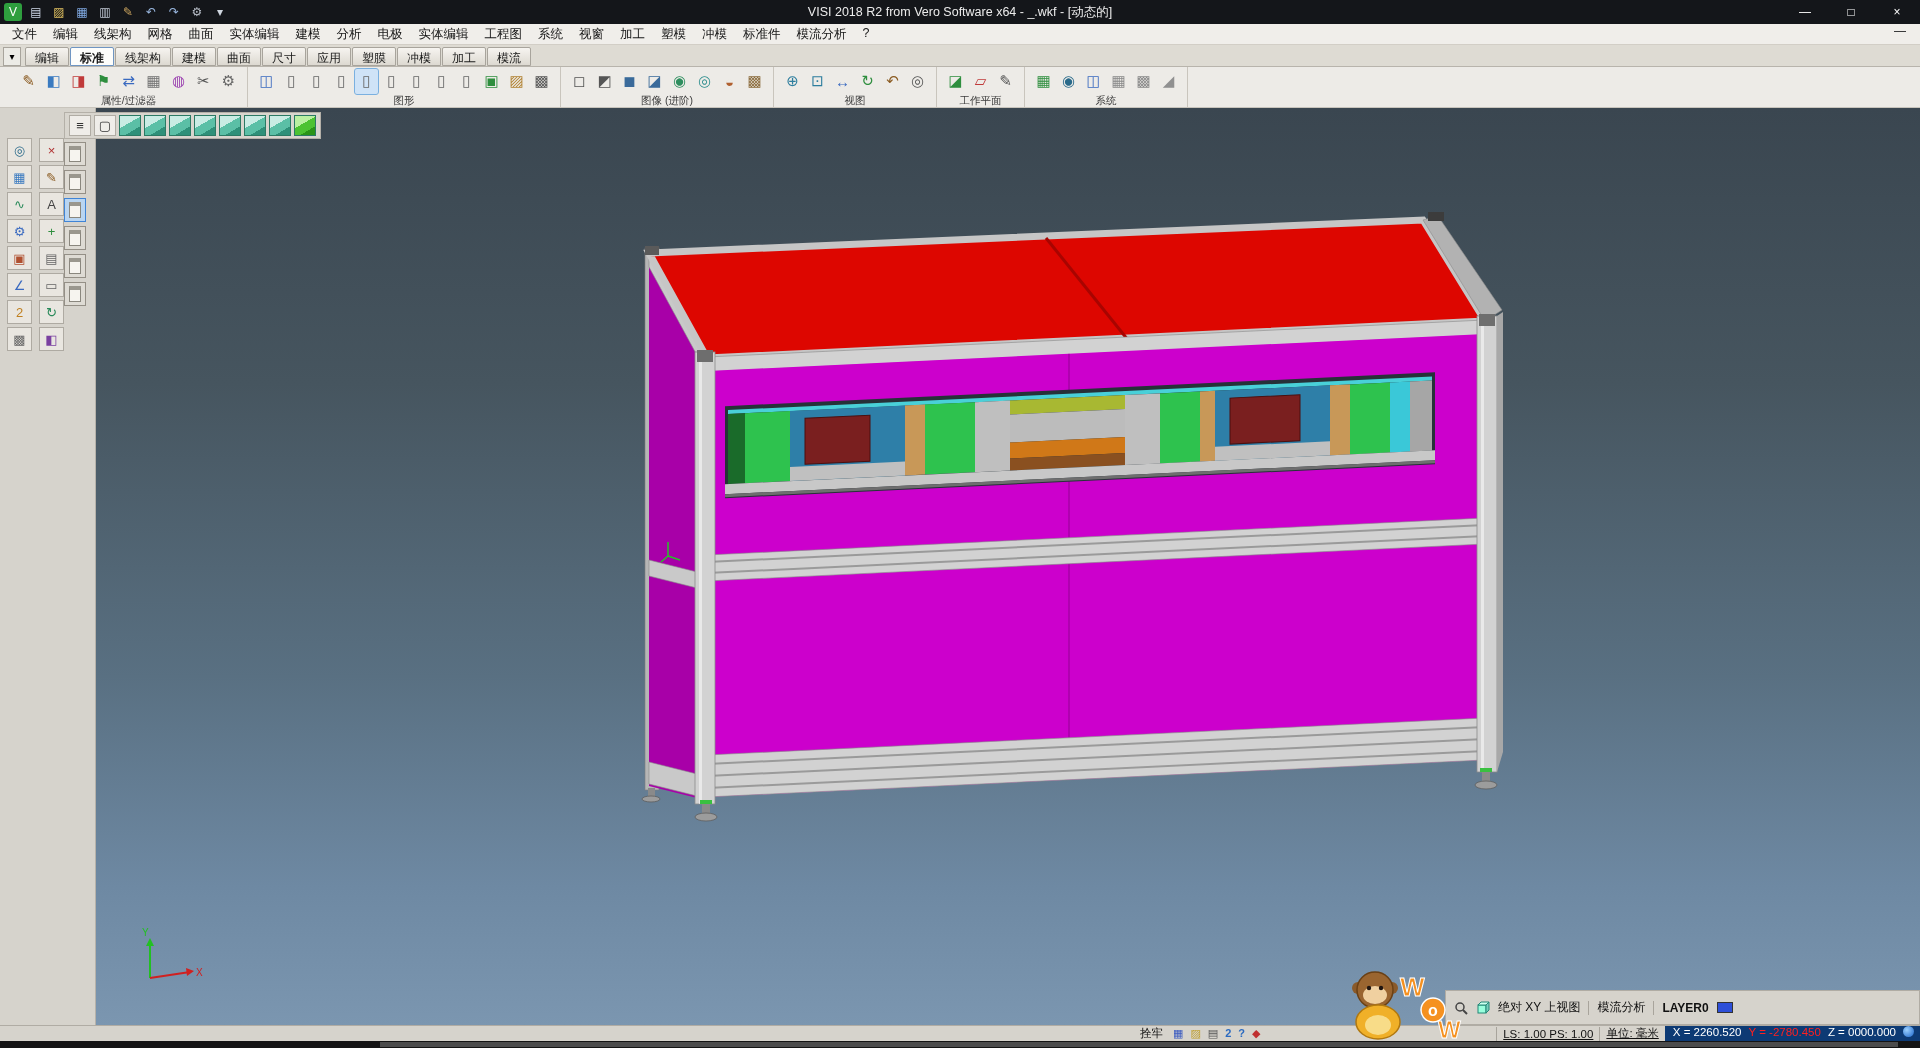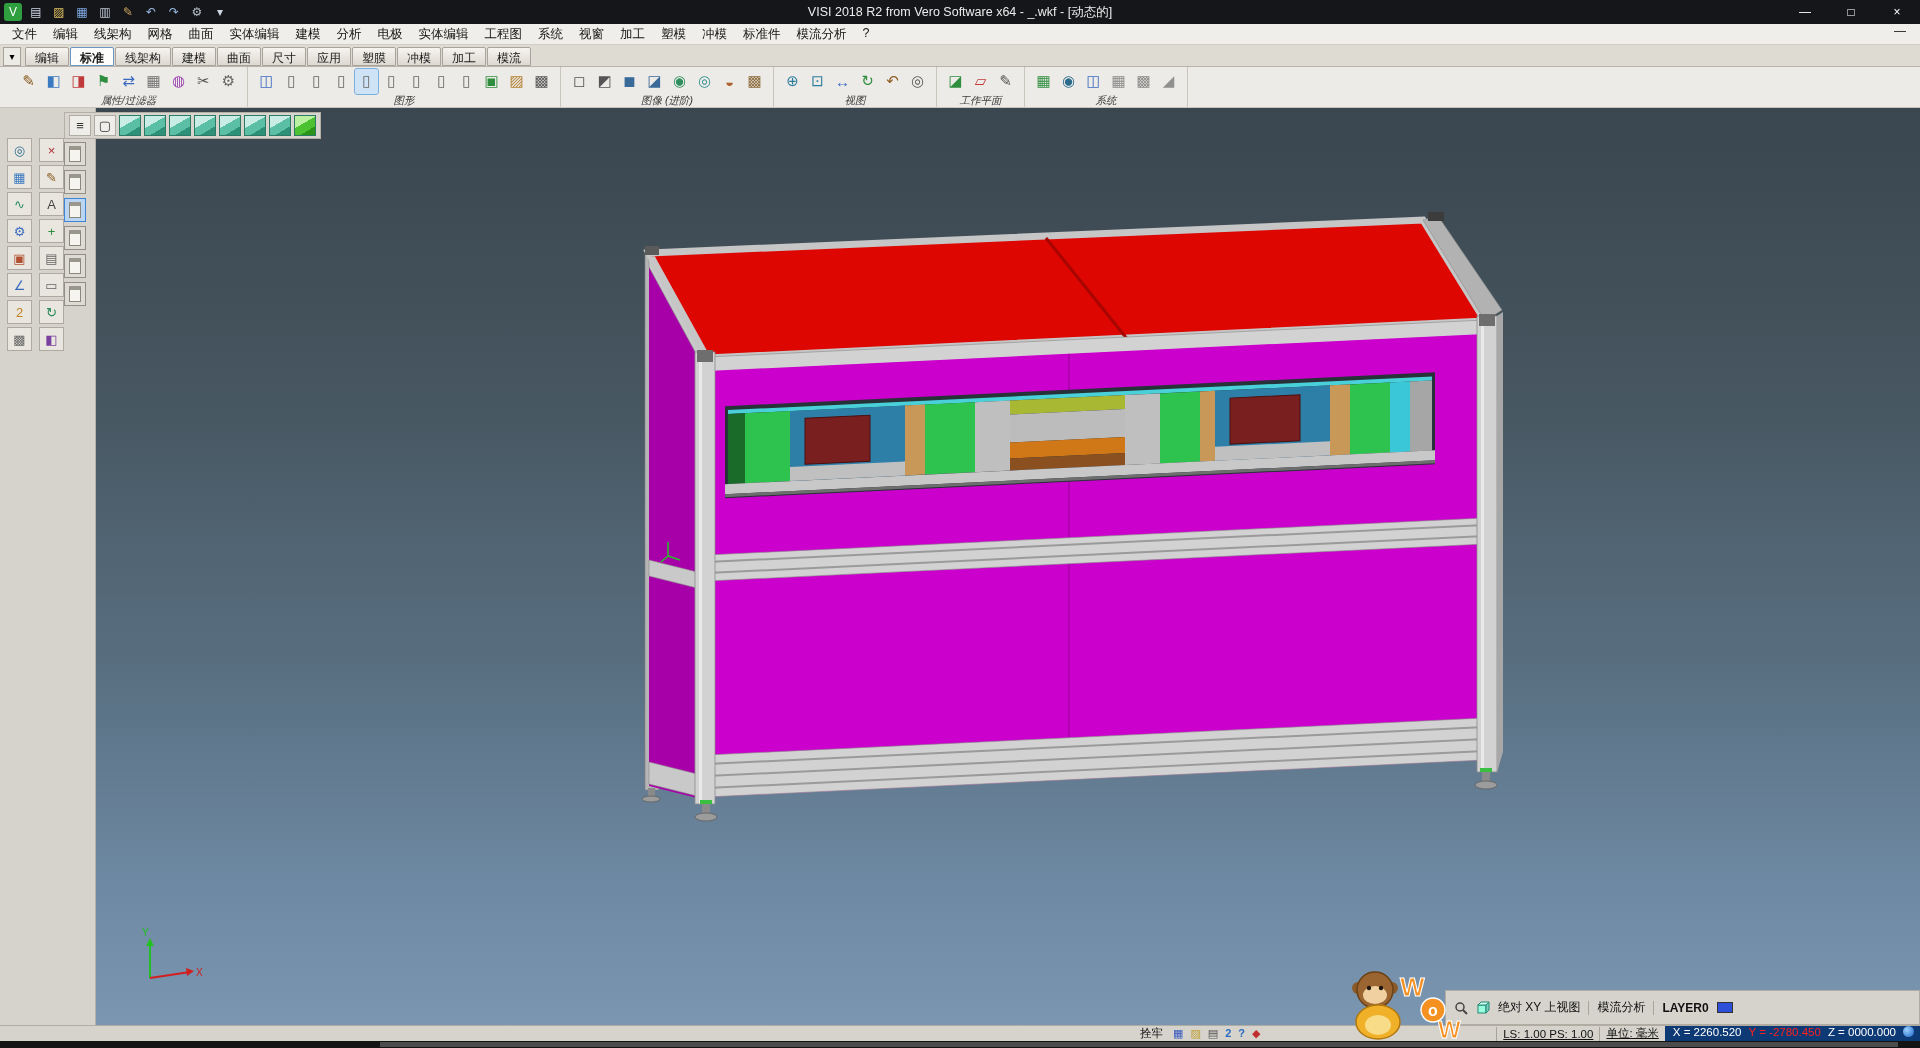--- a/index.html
+++ b/index.html
@@ -26,21 +26,21 @@
   .tabrow { position:absolute; top:45px; left:0; right:0; height:22px; background:#dedbd3; border-bottom:1px solid #b8b4ac; display:flex; align-items:flex-end; padding:0 3px; gap:1px; z-index:98; }
   .tab-caret { width:18px; height:19px; display:flex; align-items:center; justify-content:center; font-size:10px; border:1px solid #a8a49c; background:#ecebe6; margin-right:3px; }
   .tab { height:19px; padding:2px 9px 0; font-size:12px; color:#1a1a1a; background:linear-gradient(#f6f4f0,#ddd9d1); border:1px solid #a8a49c; border-radius:2px 2px 0 0; }
   .tab.active { background:#fdfdfb; border:1px solid #6f95c2; font-weight:bold; }
   
   .toolbar { position:absolute; top:67px; left:0; right:0; height:41px; background:#edebe7; border-bottom:1px solid #c8c4bc; display:flex; padding-left:10px; z-index:97; }
   .tgroup { display:flex; flex-direction:column; border-right:1px solid #c9c5bd; padding:1px 7px 0; }
   .ticons { display:flex; gap:2px; flex:1; align-items:center; }
   .ticon { width:23px; height:25px; display:flex; align-items:center; justify-content:center; font-size:15px; color:#333; border-radius:2px; }
   .ticon.active { background:#cfe3f7; outline:1px solid #7ab0e0; }
-  .glabel { font-size:10.5px; color:#3c3c3c; line-height:13px; text-align:center;font-style:italic; }
+  .glabel { font-size:10.5px; color:#3c3c3c; line-height:13px; text-align:center; }
   
   .leftpanel { position:absolute; top:108px; left:0; width:96px; bottom:23px; background:#d6d3cc; border-right:1px solid #b6b2aa; z-index:20; }
   .ltool { display:grid; grid-template-columns:26px 26px; gap:3px 6px; padding:30px 0 0 7px; }
   .lt-icon { width:25px; height:24px; background:#e9e6e0; border:1px solid #aeaaa2; display:flex; align-items:center; justify-content:center; font-size:13px; }
   .clipcol { position:absolute; left:64px; top:34px; display:flex; flex-direction:column; gap:4px; }
   .clip { width:22px; height:24px; background:#dedbd4; border:1px solid #948f86; display:flex; align-items:center; justify-content:center; }
   .clip.active { background:#b9d5f1; border-color:#3f84d6; }
   .clip-inner { width:12px; height:16px; background:#f6f4ef; border:1px solid #8a877e; border-top:4px solid #9a978e; }
   
   .viewport { position:absolute; top:108px; left:96px; right:0; bottom:23px;

